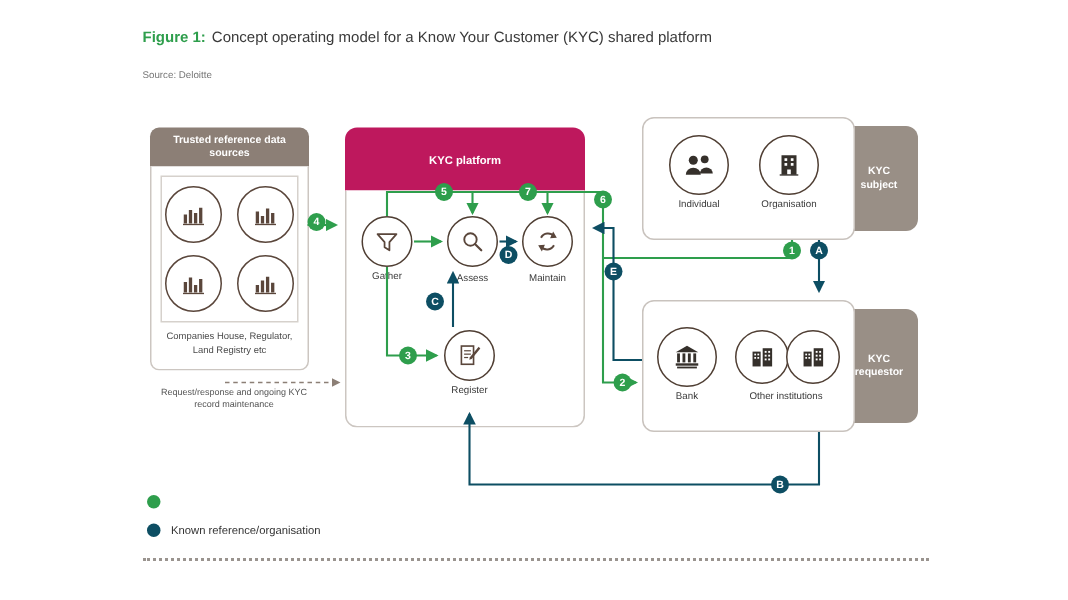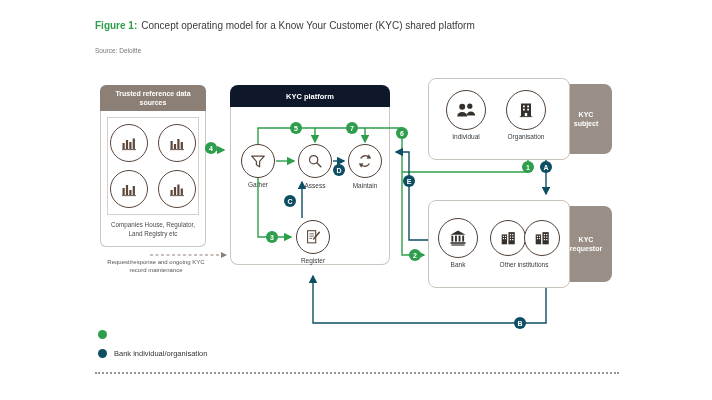--- a/index.html
+++ b/index.html
@@ -22,22 +22,22 @@
              padding:4px 6px;border-radius:6px 6px 0 0;line-height:1.3;}
   .ts-body{background:#fff;border:1px solid #ccc6c1;border-top:none;border-radius:0 0 6px 6px;
            padding:6px 4px 8px;}
   .ts-inner{border:1px solid #d6d1cc;margin:0 2px;padding:6px 0;display:grid;
             grid-template-columns:repeat(2,38px);gap:8px 10px;justify-content:center;}
   .ts-circle{width:38px;height:38px;border:1.5px solid #5a463b;border-radius:50%;background:#fff;
              display:flex;align-items:center;justify-content:center;box-sizing:border-box;}
   .ts-caption{font-size:6.3px;color:#4a4a4a;text-align:center;margin-top:6px;line-height:1.35;padding:0 4px;}
 
   .kp-box{position:absolute;left:230px;top:85px;width:160px;height:185px;z-index:1;box-sizing:border-box;}
-  .kp-header{background:#0f172a;color:#fff;font-size:7.5px;font-weight:bold;text-align:center;
-             height:22px;display:flex;align-items:center;justify-content:center;border-radius:8px 8px 0 0;}
+  .kp-header{background:#be185d;color:#fff;font-size:7.5px;font-weight:bold;text-align:center;
+             height:42px;display:flex;align-items:center;justify-content:center;border-radius:8px 8px 0 0;}
   .kp-body{background:#fff;border:1px solid #ccc6c1;border-top:none;border-radius:0 0 8px 8px;
            height:158px;box-sizing:border-box;}
 
   .circle{position:absolute;border:1.5px solid #4f3e33;border-radius:50%;background:#fff;
           display:flex;align-items:center;justify-content:center;z-index:2;box-sizing:border-box;}
   .nlabel{position:absolute;font-size:6.5px;color:#3a3a3a;text-align:center;z-index:2;line-height:1.2;}
 
   .badge{position:absolute;width:12px;height:12px;border-radius:50%;color:#fff;font-size:7px;
          font-weight:bold;display:flex;align-items:center;justify-content:center;
          transform:translate(-50%,-50%);z-index:5;}
@@ -293,17 +293,17 @@
   <div class="badge t" style="left:520px;top:323px">B</div>
   <div class="badge t" style="left:290px;top:201px">C</div>
   <div class="badge t" style="left:339px;top:170px">D</div>
   <div class="badge t" style="left:409px;top:181px">E</div>
 
   <div class="legend-item" style="top:330px">
     <span class="dot green"></span>
   </div>
   <div class="legend-item" style="top:349px">
     <span class="dot teal"></span>
-    <span class="legend-text">Bank individual/organisation</span>
+    <span class="legend-text">Known reference/organisation</span>
   </div>
 
   <div class="dotline"></div>
 </div>
 
 </body></html>

